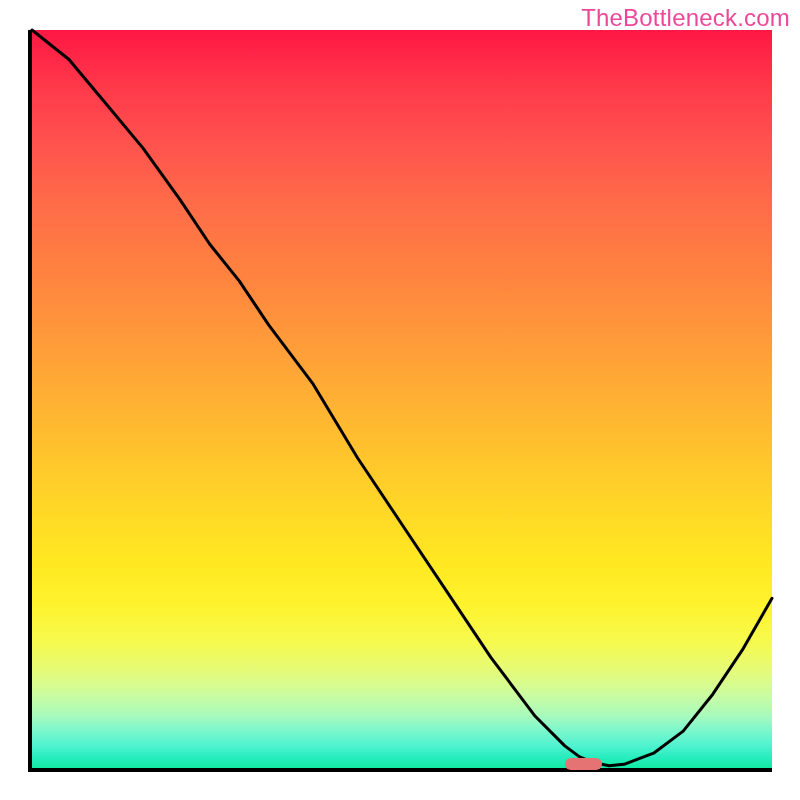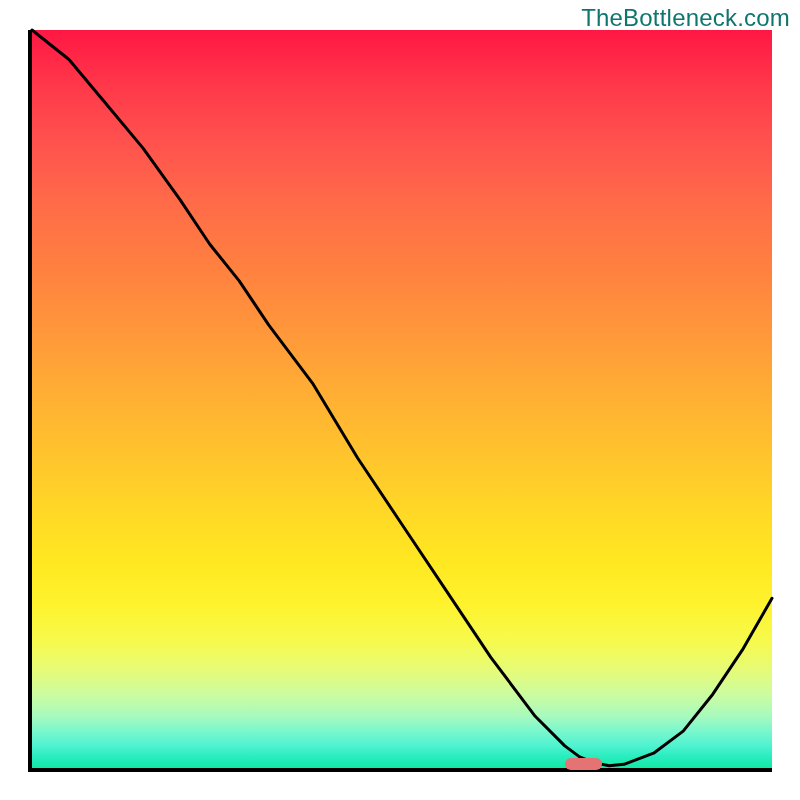--- a/index.html
+++ b/index.html
@@ -14,21 +14,21 @@
   .chart-container {
     position: relative;
     width: 800px;
     height: 800px;
   }
   .attribution {
     position: absolute;
     top: 4px;
     right: 10px;
     font-size: 24px;
-    color: #0f766e;
+    color: #ec4899;
     font-weight: 500;
     letter-spacing: 0.2px;
   }
   .plot-border {
     position: absolute;
     left: 28px;
     top: 30px;
     width: 744px;
     height: 742px;
     border-left: 4px solid #000;

